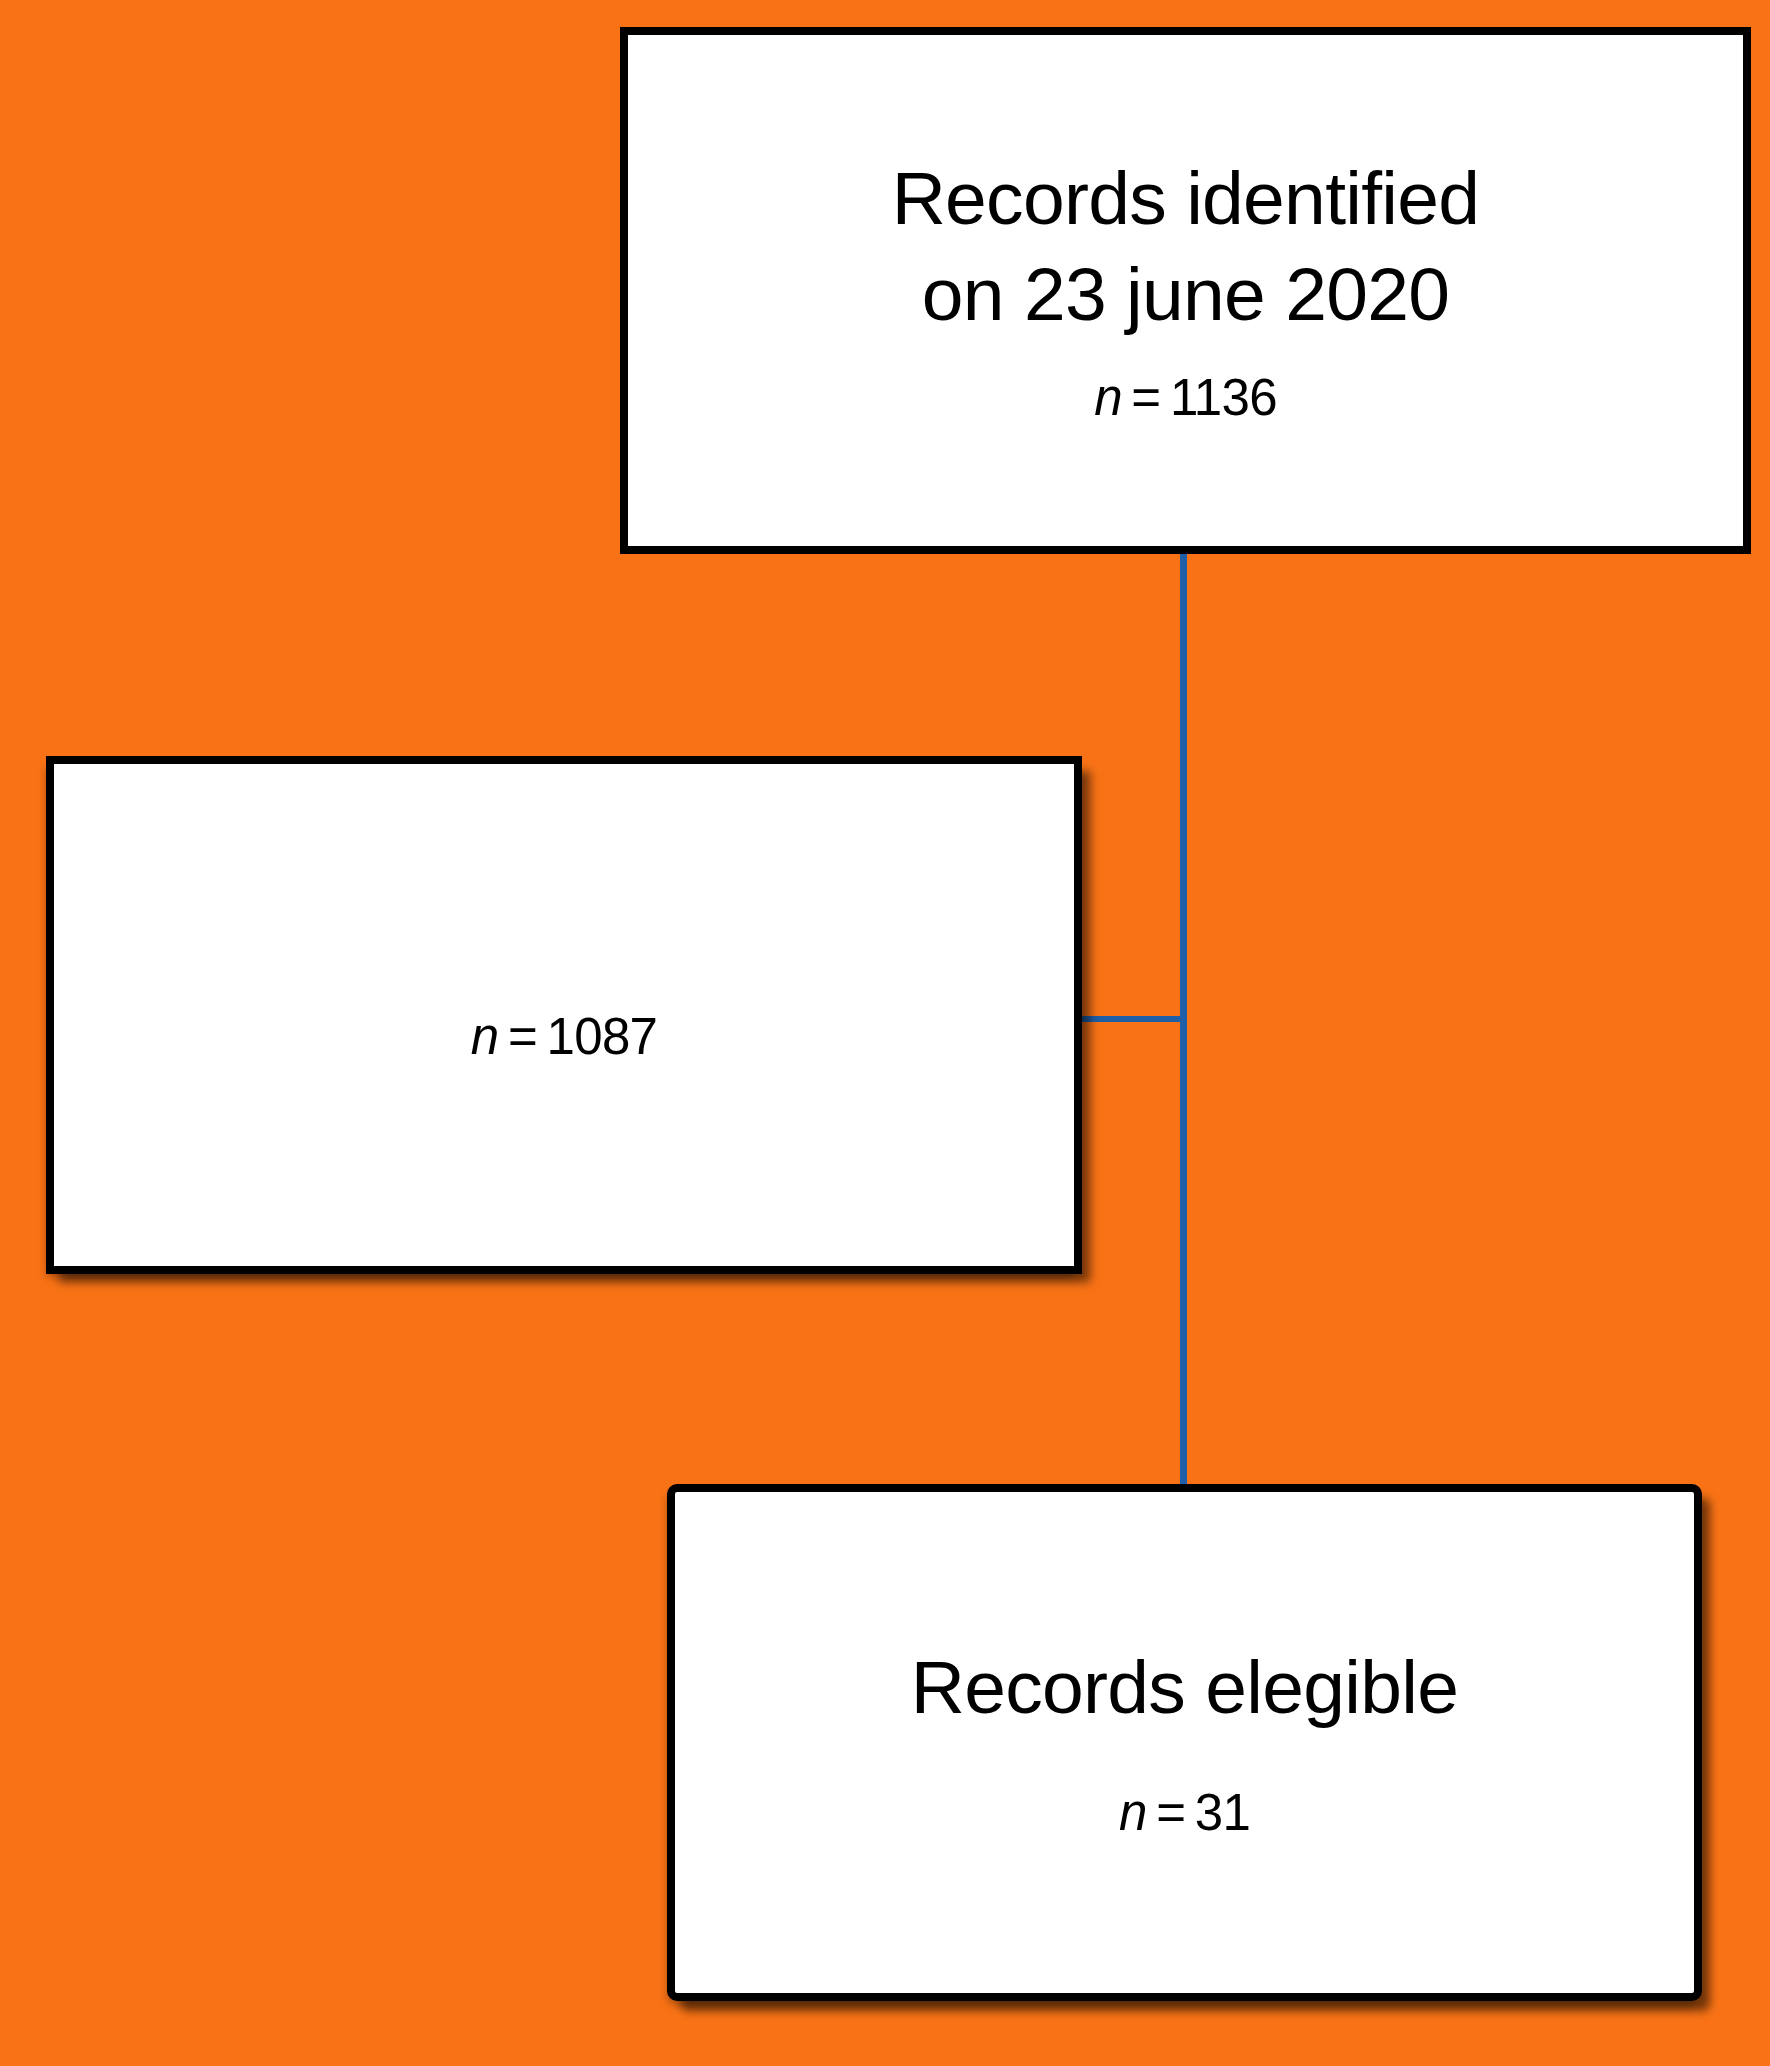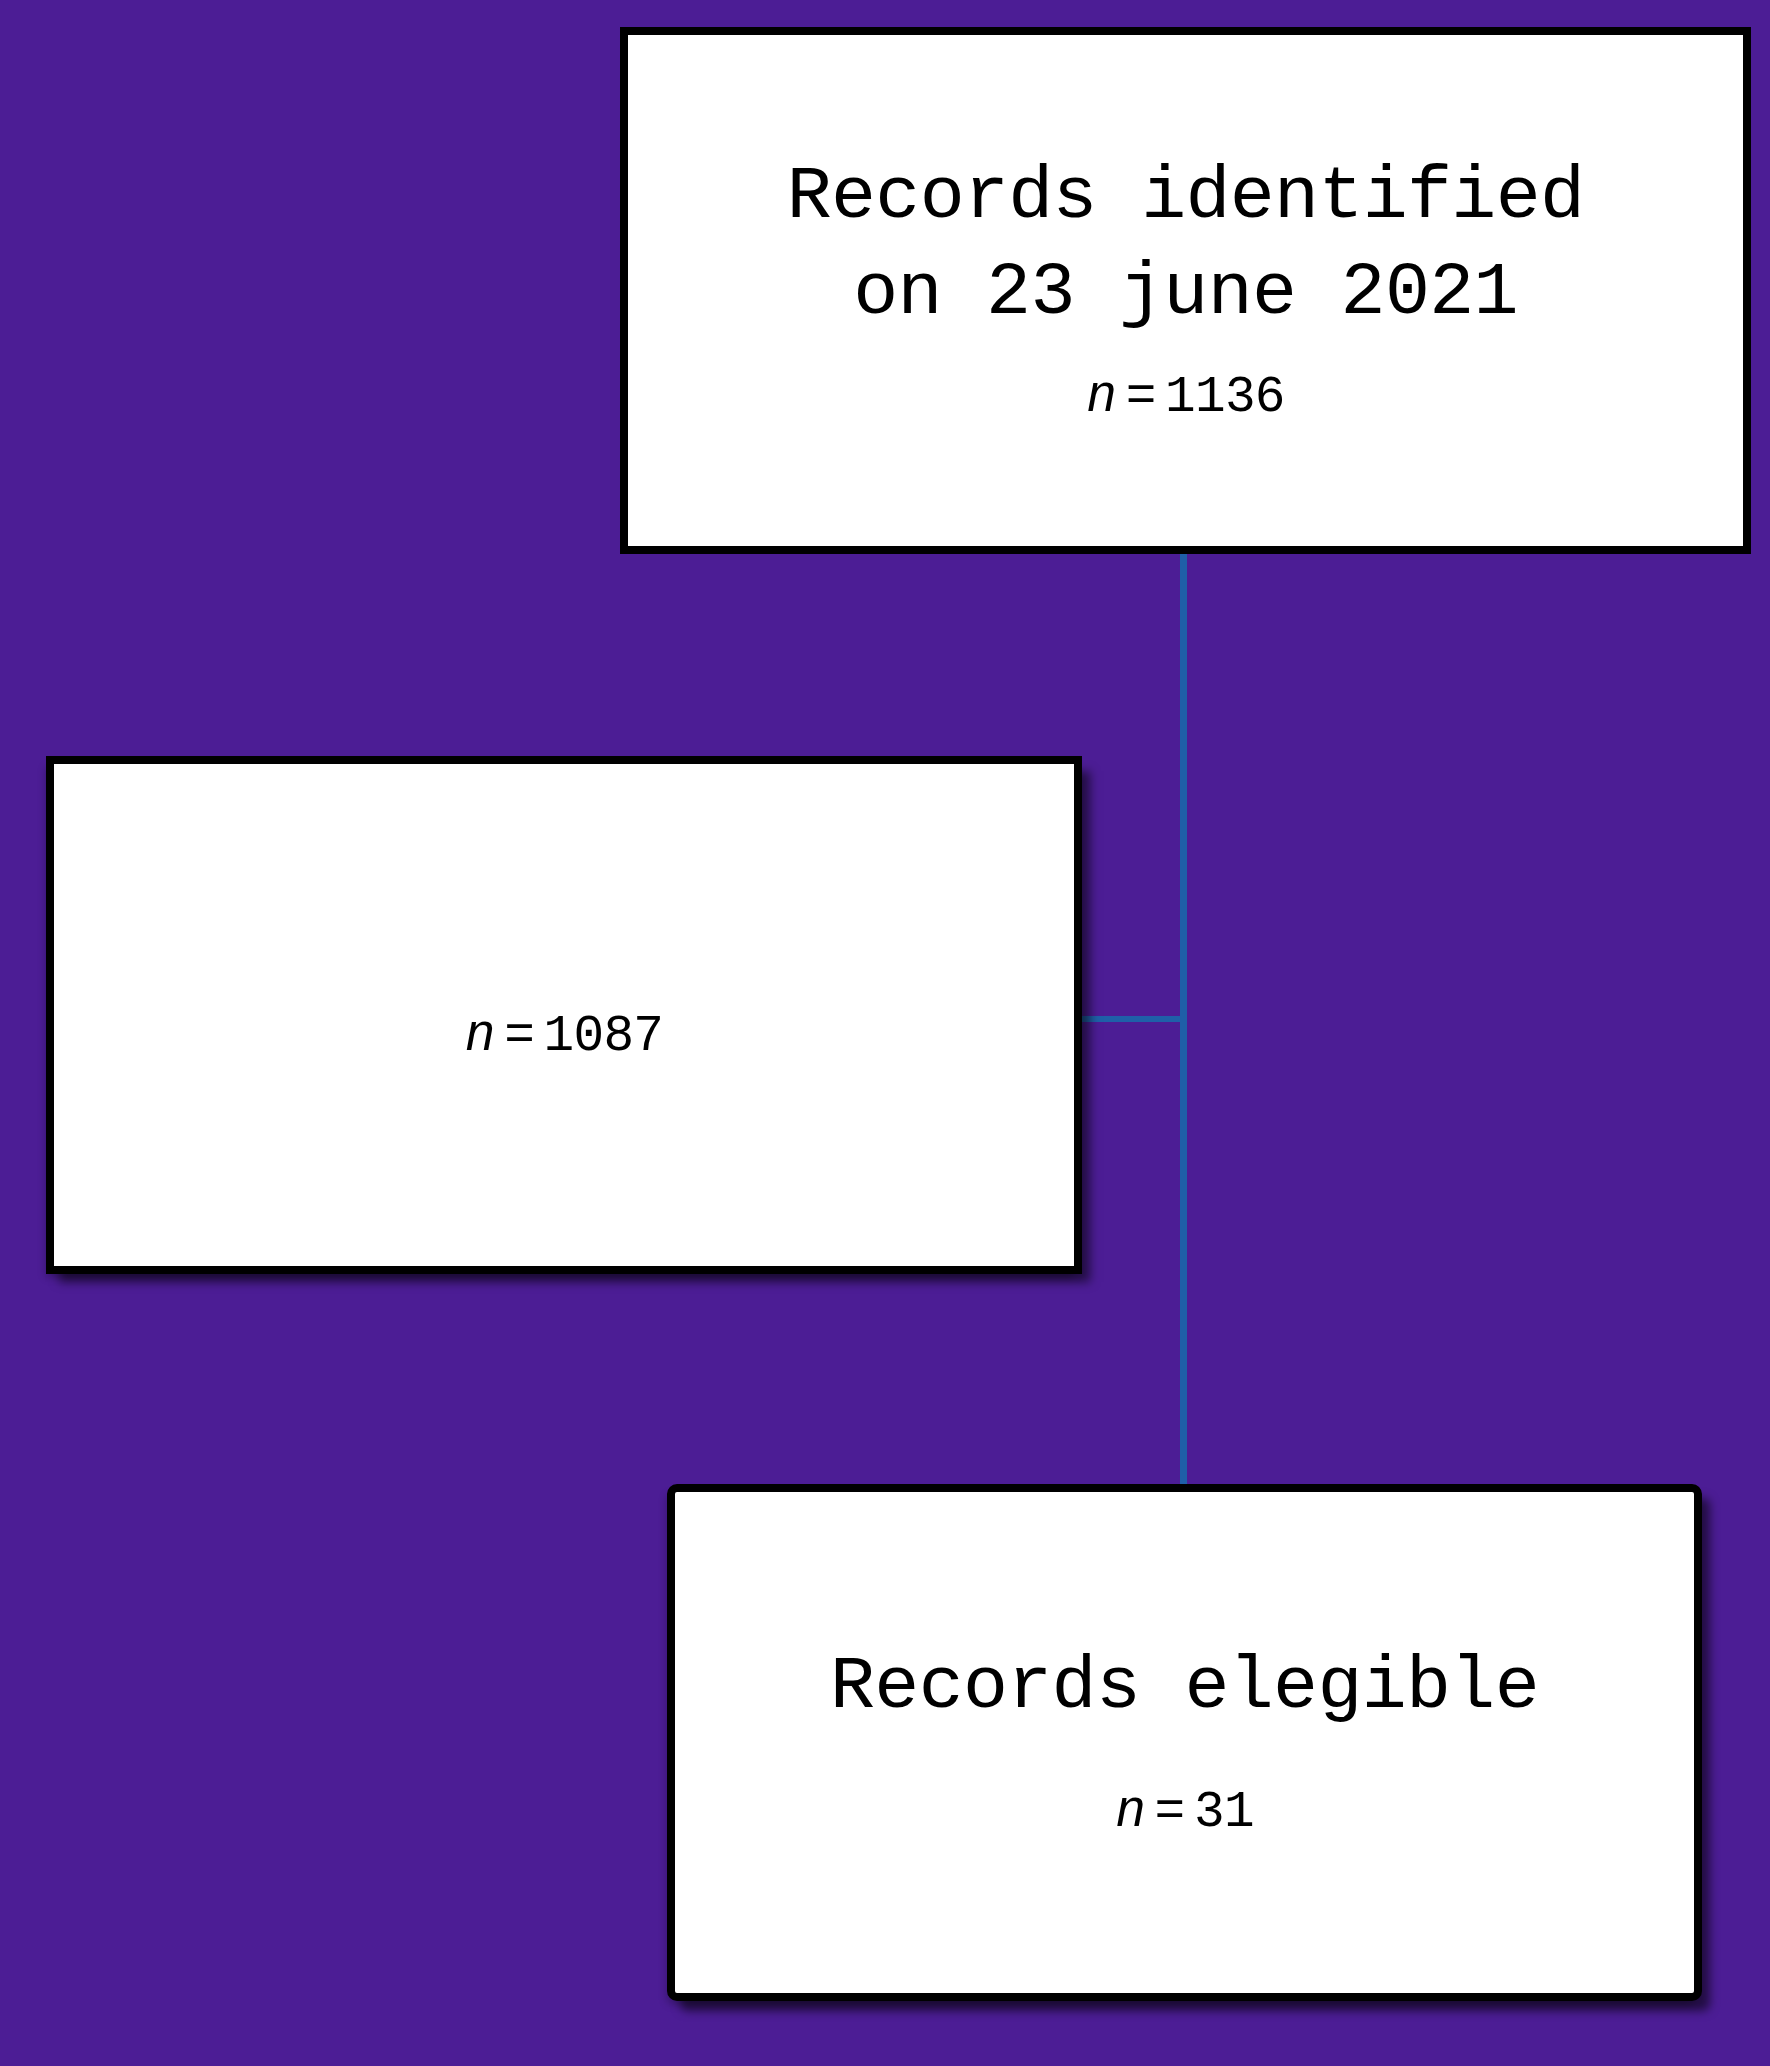--- a/index.html
+++ b/index.html
@@ -5,23 +5,23 @@
 <style>
   html, body {
     margin: 0;
     padding: 0;
     background: #ffffff;
   }
   #stage {
     position: relative;
     width: 1770px;
     height: 2066px;
-    background: #4c1d95;
+    background: #f97316;
     overflow: hidden;
-    font-family: Liberation Mono, monospace;
+    font-family: Liberation Sans, sans-serif;
   }
 
   
   .connector-v {
     position: absolute;
     background: #1f5fa8;
   }
   .connector-h {
     position: absolute;
     background: #1f5fa8;
@@ -109,21 +109,21 @@
 <body>
 
 <div id="stage">
 
   <div class="connector-v" id="connector-main-vertical"></div>
 
   <div class="connector-h" id="connector-excluded-horizontal"></div>
 
   <div class="flow-box" id="box-identified">
     <span class="box-line">Records identified</span>
-    <span class="box-line">on 23 june 2021</span>
+    <span class="box-line">on 23 june 2020</span>
     <span class="spacer"></span>
     <span class="box-line stat"><span class="n-symbol">n</span> <span>=</span> <span>1136</span></span>
   </div>
 
   <div class="flow-box with-shadow" id="box-excluded">
     <span class="spacer"></span>
     <span class="box-line stat"><span class="n-symbol">n</span> <span>=</span> <span>1087</span></span>
   </div>
 
   <div class="flow-box with-shadow" id="box-elegible">

